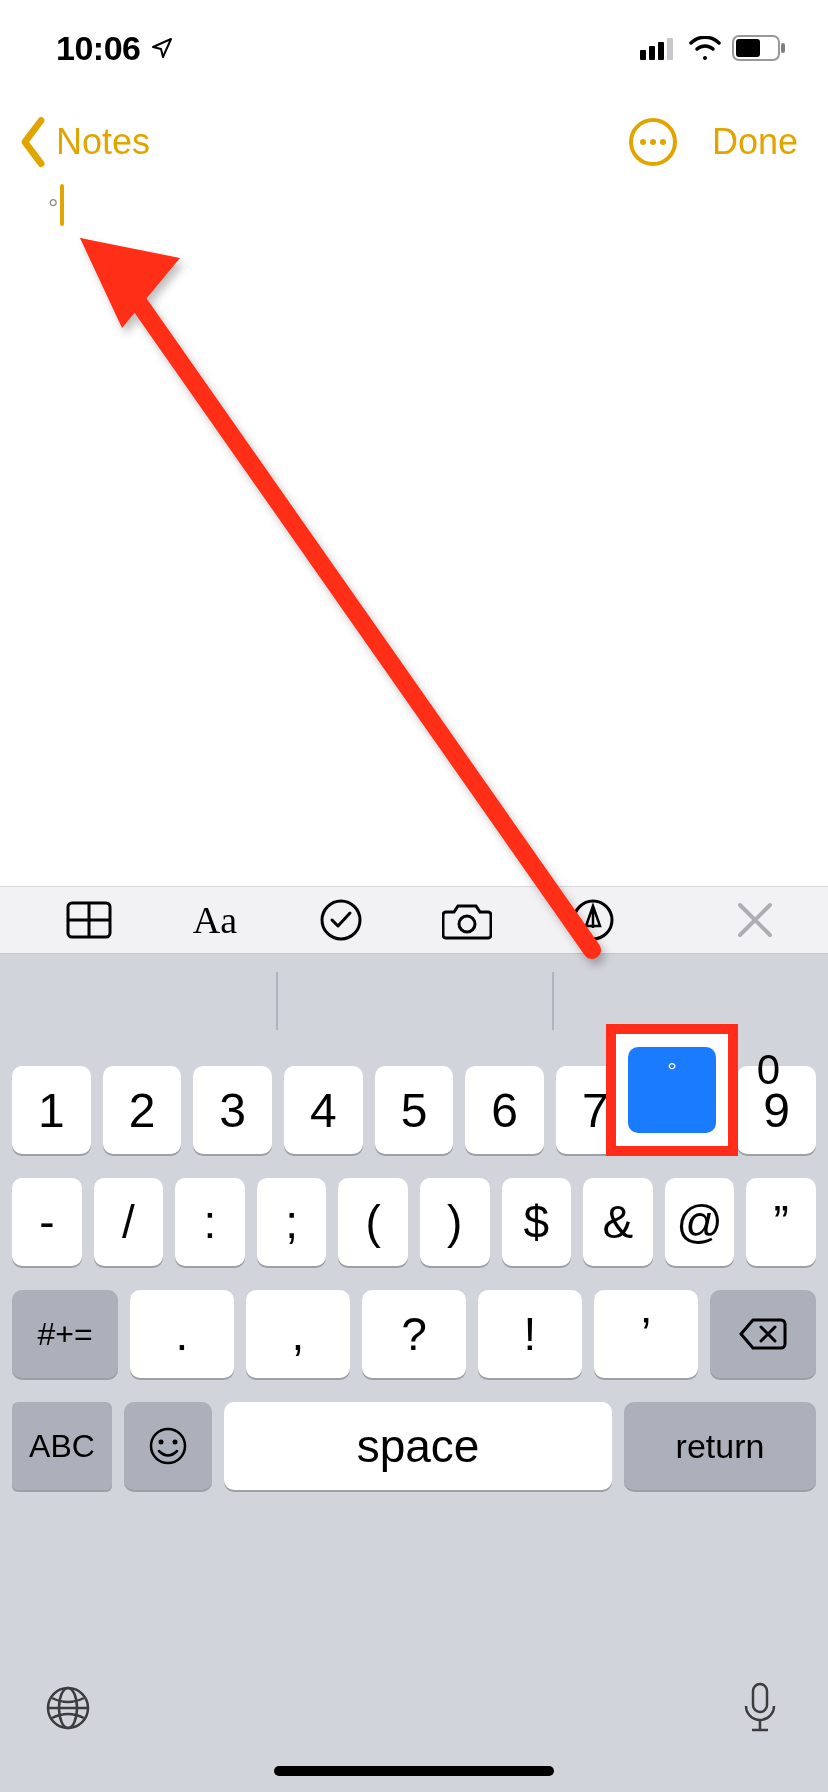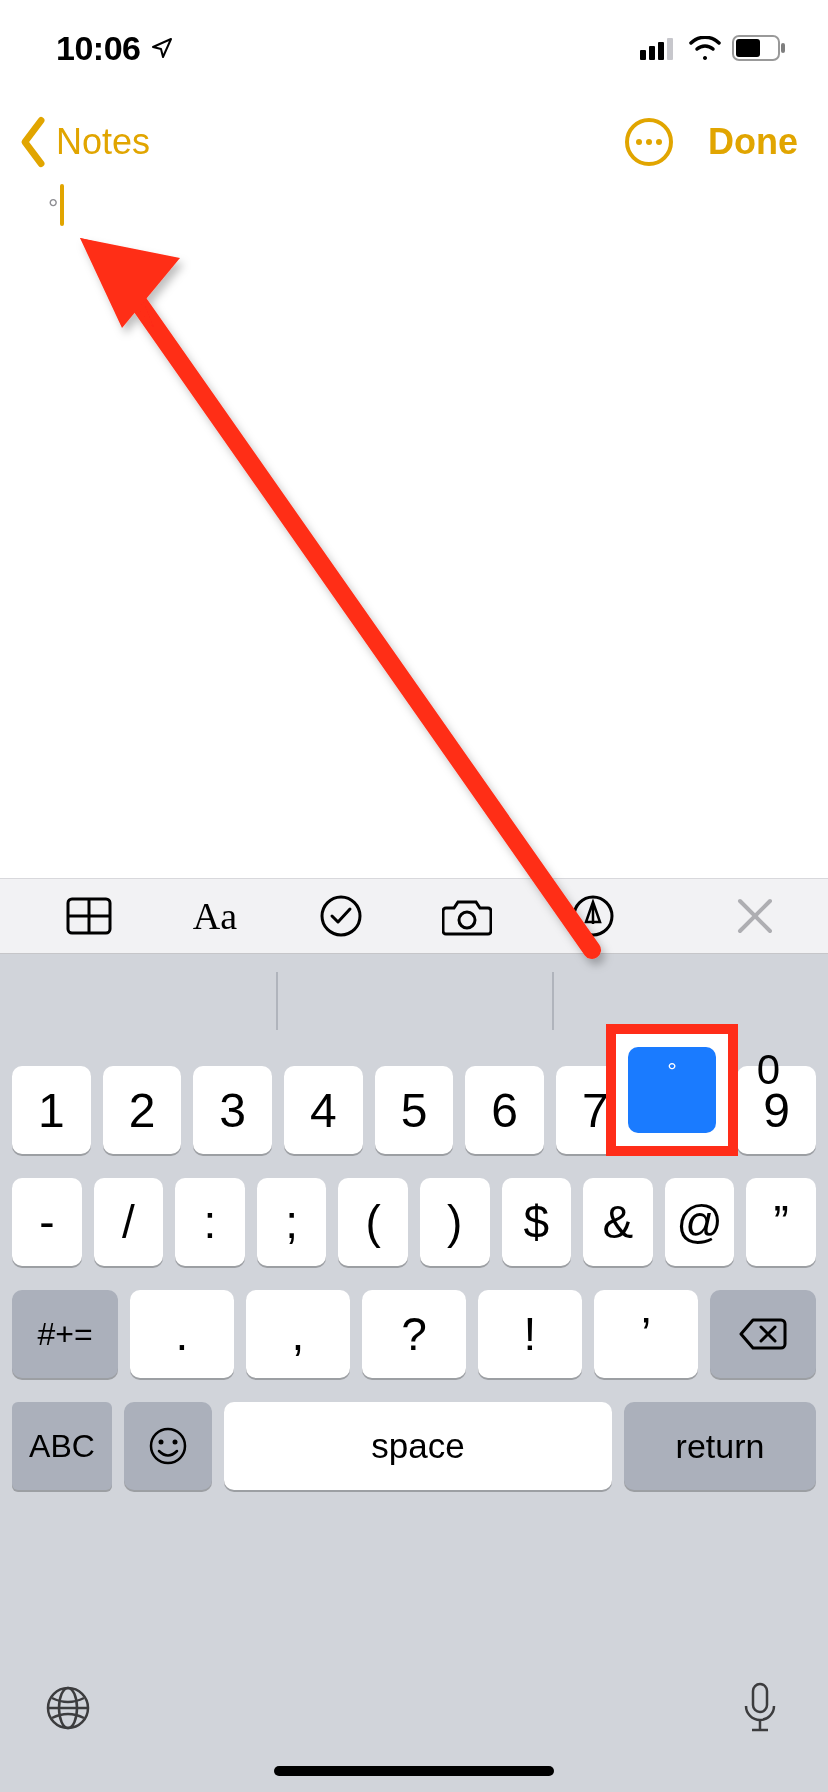--- a/index.html
+++ b/index.html
@@ -22,30 +22,30 @@
   .status-right { display: flex; align-items: center; gap: 10px; }
   .status-right svg { display: block; }
 
   
   .nav-bar { position: absolute; top: 96px; left: 0; right: 0; height: 92px; display: flex; align-items: center; justify-content: space-between; padding: 0 30px 0 12px; text-align: center; }
   .nav-left { display: flex; align-items: center; gap: 2px; color: var(--accent); }
   .nav-back-chevron { width: 42px; height: 54px; }
   .nav-back-label { font-size: 36px; font-weight: 400; color: var(--accent); }
   .nav-right { display: flex; align-items: center; gap: 34px; }
   .nav-more { width: 50px; height: 50px; }
-  .nav-done { font-size: 36px; font-weight: 700; color: var(--accent); }
+  .nav-done { font-size: 36px; font-weight: 400; color: var(--accent); }
 
   
   .note-area { position: absolute; top: 188px; left: 0; right: 0; bottom: 910px; padding: 0 40px; }
   .note-line { position: relative; height: 44px; margin-top: 4px; }
   .note-text { font-size: 26px; color: #8e8e93; line-height: 44px; position: absolute; left: 8px; top: -6px; }
   .cursor { position: absolute; left: 20px; top: -8px; width: 4px; height: 42px; background: var(--accent); border-radius: 2px; }
 
   
-  .format-bar { position: absolute; left: 0; right: 0; bottom: 838px; height: 76px; background: #f2f2f4; border-top: 1px solid #d8d8dc; border-bottom: 1px solid #c6c6c9; display: flex; align-items: center; padding: 0 64px; }
+  .format-bar { position: absolute; left: 0; right: 0; bottom: 838px; height: 68px; background: #f2f2f4; border-top: 1px solid #d8d8dc; border-bottom: 1px solid #c6c6c9; display: flex; align-items: center; padding: 0 64px; }
   .format-btn { width: 50px; height: 50px; display: flex; align-items: center; justify-content: center; margin-right: 76px; }
   .format-btn svg { display: block; }
   .format-close { position: absolute; right: 50px; top: 50%; transform: translateY(-50%); width: 46px; height: 46px; color: #8e8e93; }
 
   
   .keyboard { position: absolute; left: 0; right: 0; bottom: 0; height: 838px; background: var(--kb-bg); }
   .suggest-row { height: 94px; display: flex; align-items: stretch; }
   .suggest { flex: 1; display: flex; align-items: center; justify-content: center; position: relative; }
   .suggest + .suggest::before { content: ""; position: absolute; left: 0; top: 18px; bottom: 18px; width: 2px; background: #b0b4bc; }
 
@@ -293,21 +293,21 @@
           <span>ABC</span>
         </div>
       <div class="key dark" style="flex:0 0 88px; font-size:40px;">
         <svg width="40" height="40" viewBox="0 0 40 40">
           <circle cx="20" cy="20" r="17" fill="none" stroke="#000" stroke-width="2.5"></circle>
           <circle cx="13" cy="16" r="2.5" fill="#000"></circle>
           <circle cx="27" cy="16" r="2.5" fill="#000"></circle>
           <path d="M11 25 q9 9 18 0" fill="none" stroke="#000" stroke-width="2.5" stroke-linecap="round"></path>
         </svg>
       </div>
-      <div class="key wide-space key-label-sm" style="font-size:35px;">
+      <div class="key wide-space key-label-sm" style="font-size:46px;">
           <span>space</span>
         </div>
       <div class="key dark wide-return key-label-sm" style="font-size:34px;">
           <span>return</span>
         </div>
     </div>
   </div>
 
   <div class="bottom-bar">
     <div class="globe">

